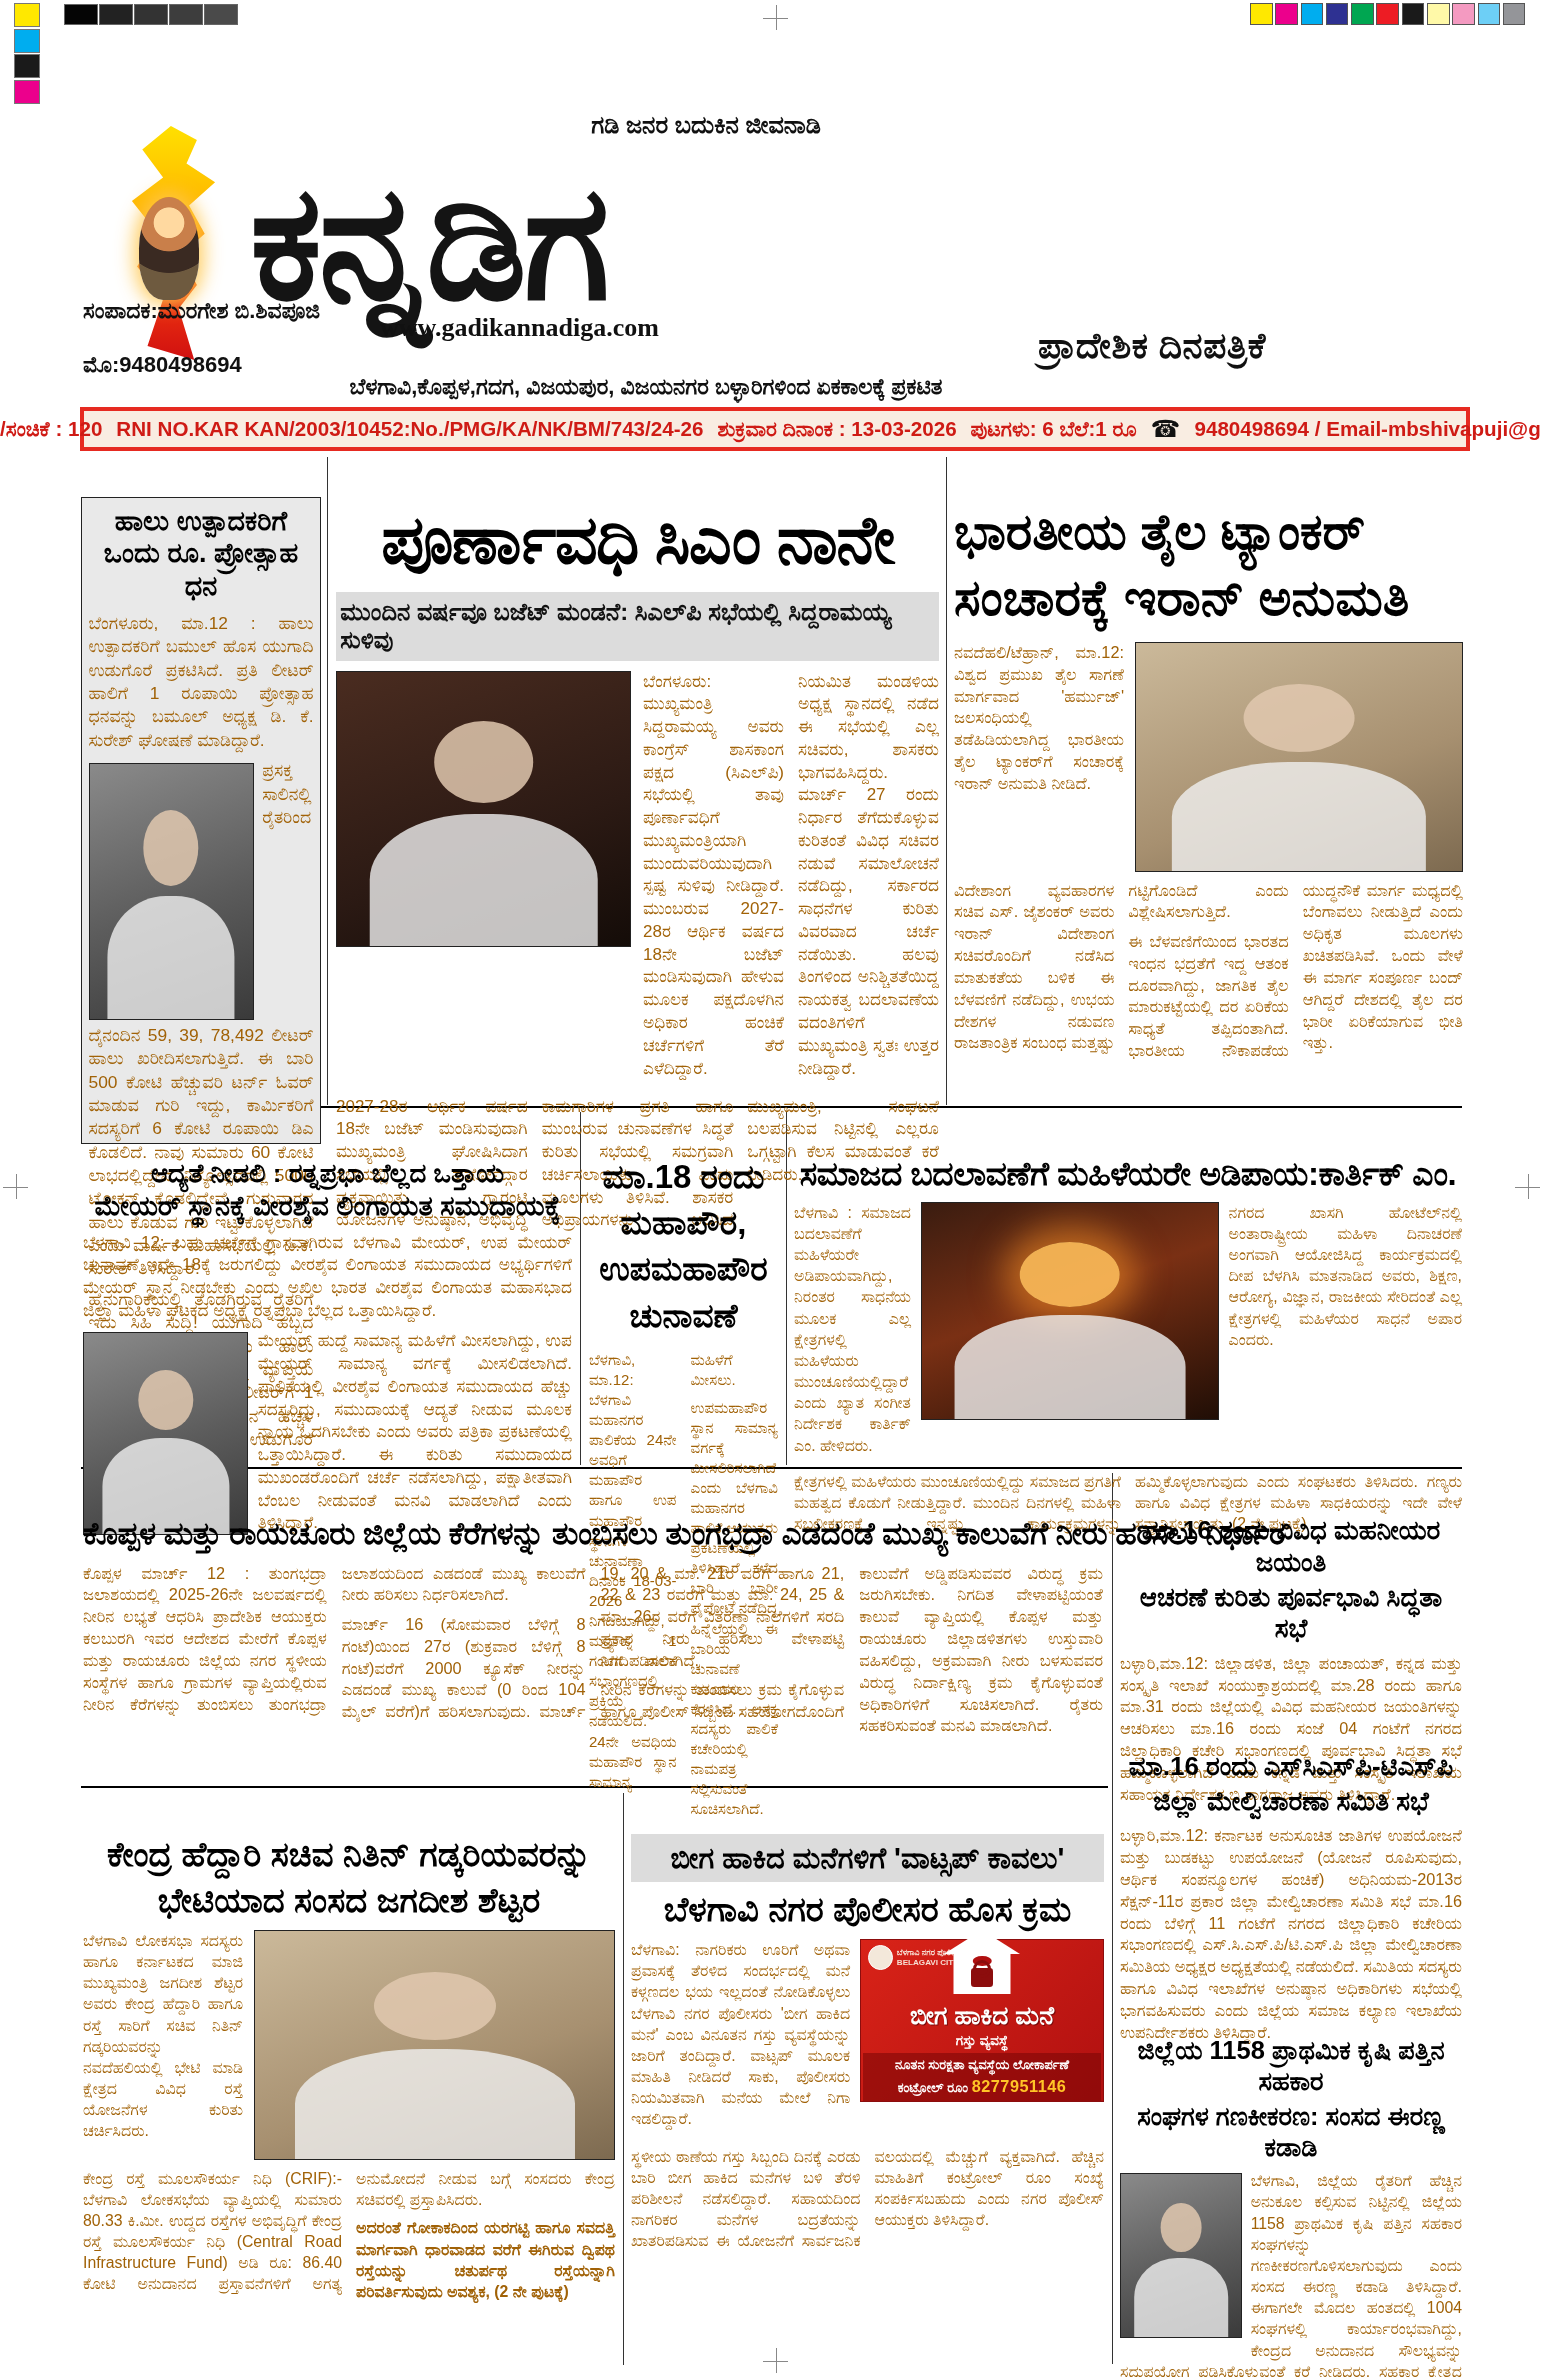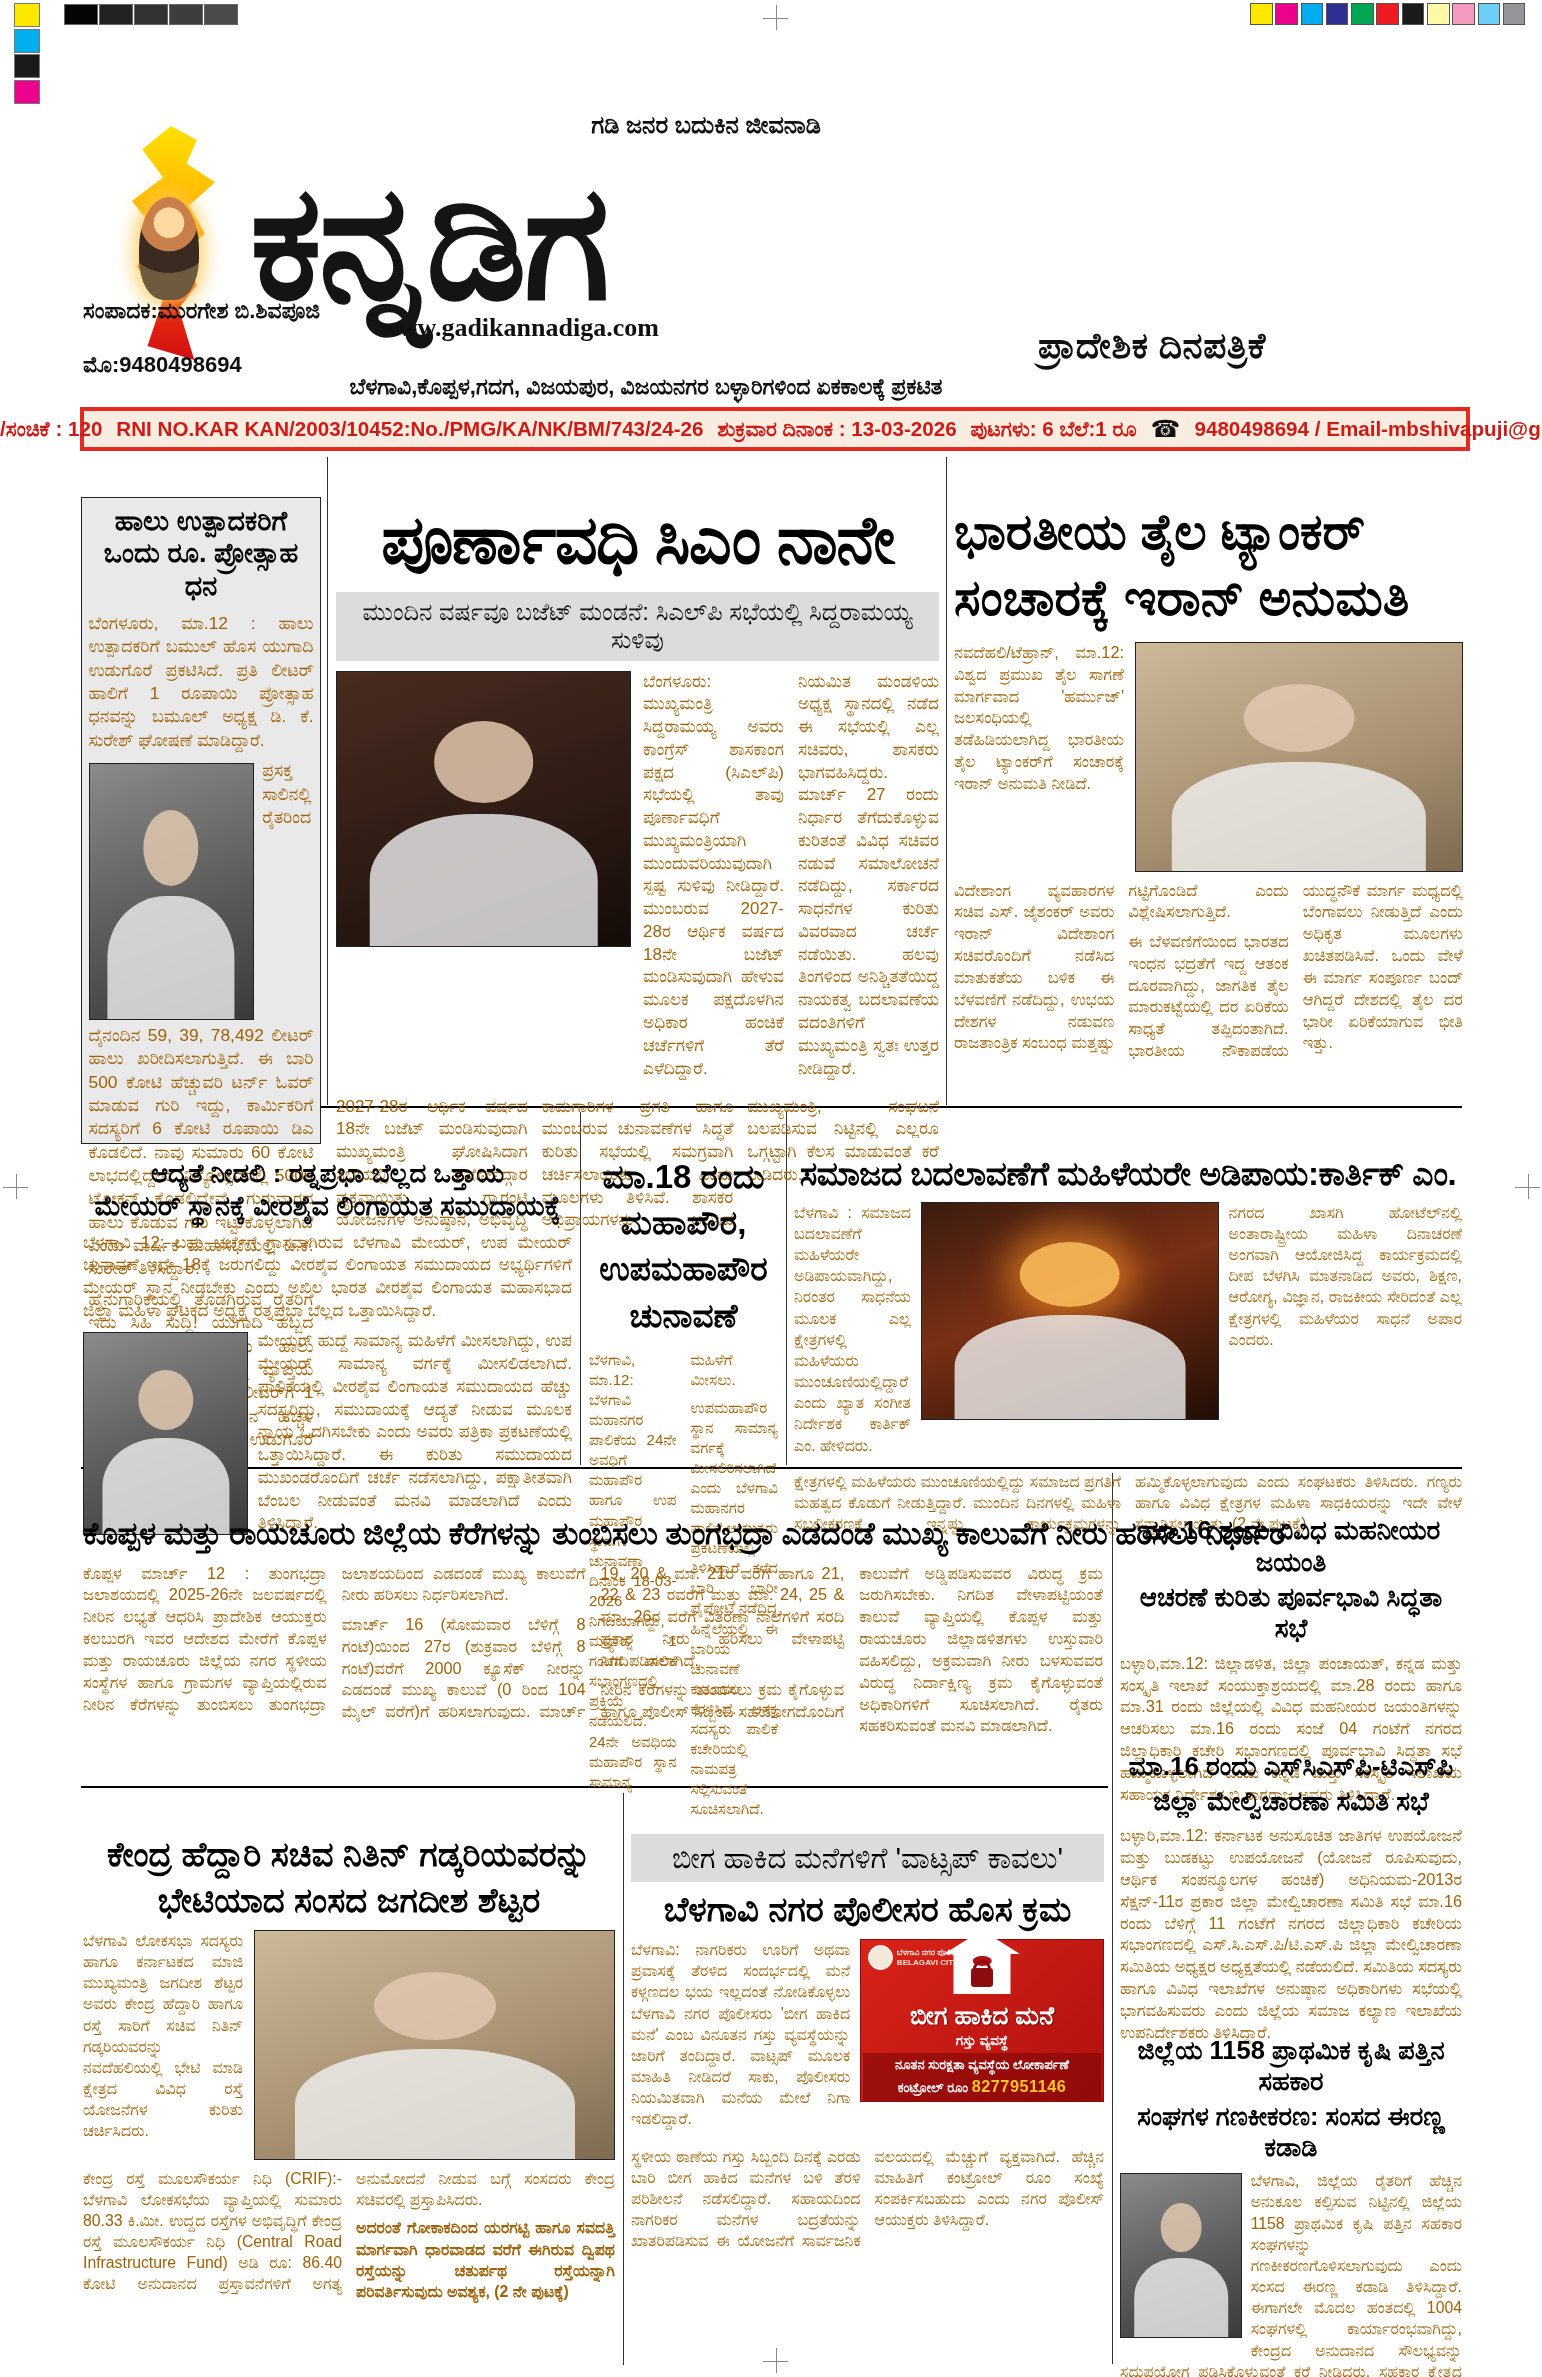--- a/index.html
+++ b/index.html
@@ -43,21 +43,21 @@
   .infobar{position:absolute;left:80px;top:407px;width:1382px;height:36px;
            border:4.3px solid #e62a21;background:#f9ede2;display:flex;align-items:center;
            justify-content:center;gap:14px;color:#cf1b15;font-weight:bold;font-size:20.6px;white-space:nowrap;}
   .infobar .phone-icon{font-size:24px;color:#111;}
   
   .rule-h{position:absolute;background:#000;height:1.6px;}
   .rule-v{position:absolute;background:#333;width:1.1px;}
   
   .art{position:absolute;margin-top:40px;}
   .hl{font-weight:bold;color:#000;text-align:center;line-height:1.22;}
-  .sub-bar{background:#dcdcdc;font-weight:normal;text-align:center;padding:6.5px 4.3px;}
+  .sub-bar{background:#dcdcdc;font-weight:bold;padding:6.5px 4.3px;}
   .body-txt{font-size:18px;line-height:1.34;text-align:justify;color:#a16207;}
   .body-txt p{margin:0 0 7.6px 0;}
   .photo{background:linear-gradient(160deg,#8a8a8a 0%,#5c5c5c 55%,#3a3a3a 100%);
          border:1.6px solid #222;position:relative;overflow:hidden;}
   .photo:before{content:"";position:absolute;left:50%;top:18%;width:34%;height:30%;
          transform:translateX(-50%);border-radius:50%;background:rgba(225,200,175,.85);}
   .photo:after{content:"";position:absolute;left:50%;bottom:-4%;width:78%;height:52%;
          transform:translateX(-50%);border-radius:46% 46% 0 0;background:rgba(240,240,240,.8);}
   .photo.dark{background:linear-gradient(160deg,#4a2c20 0%,#2c1a14 60%,#140c08 100%);}
   .photo.warm{background:linear-gradient(160deg,#3a1c10 0%,#7a3014 45%,#200e06 100%);}

